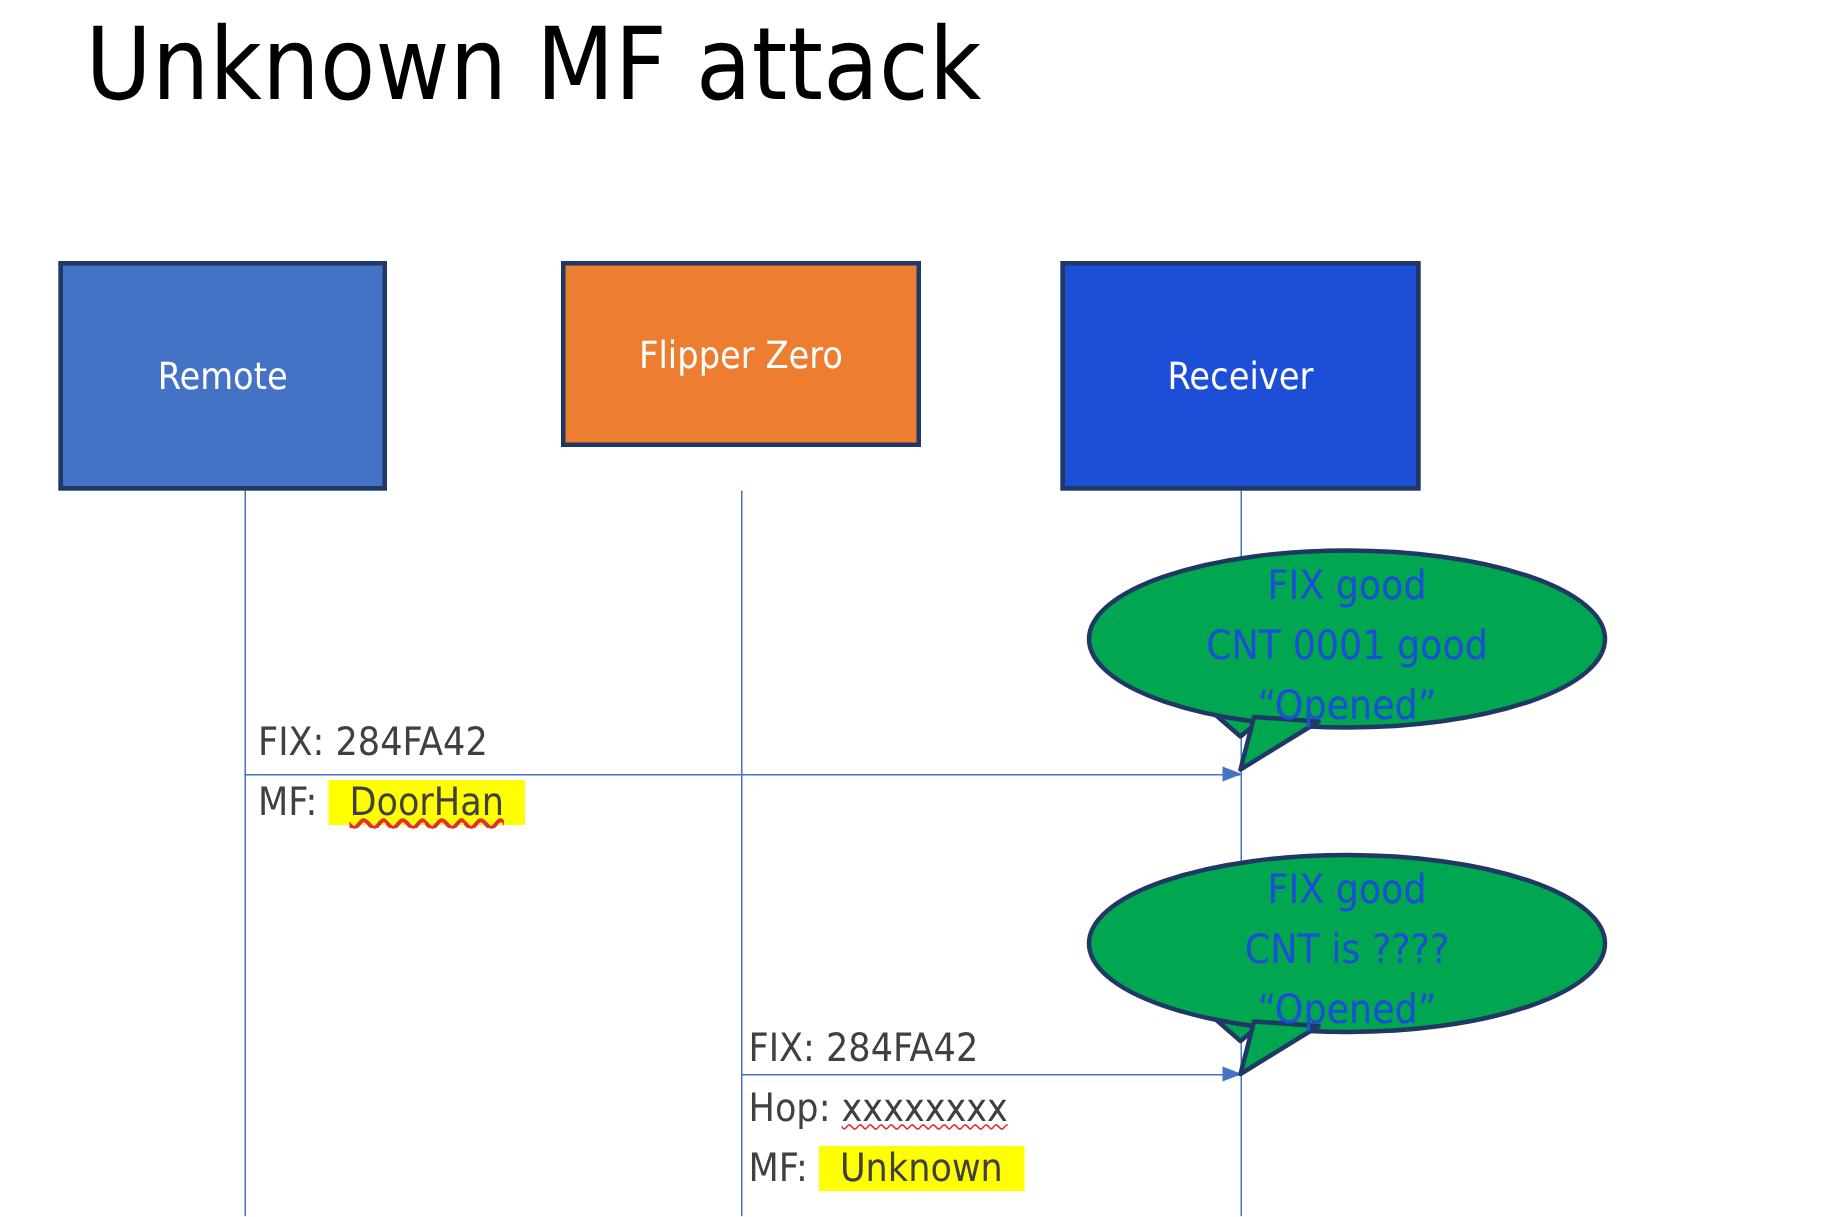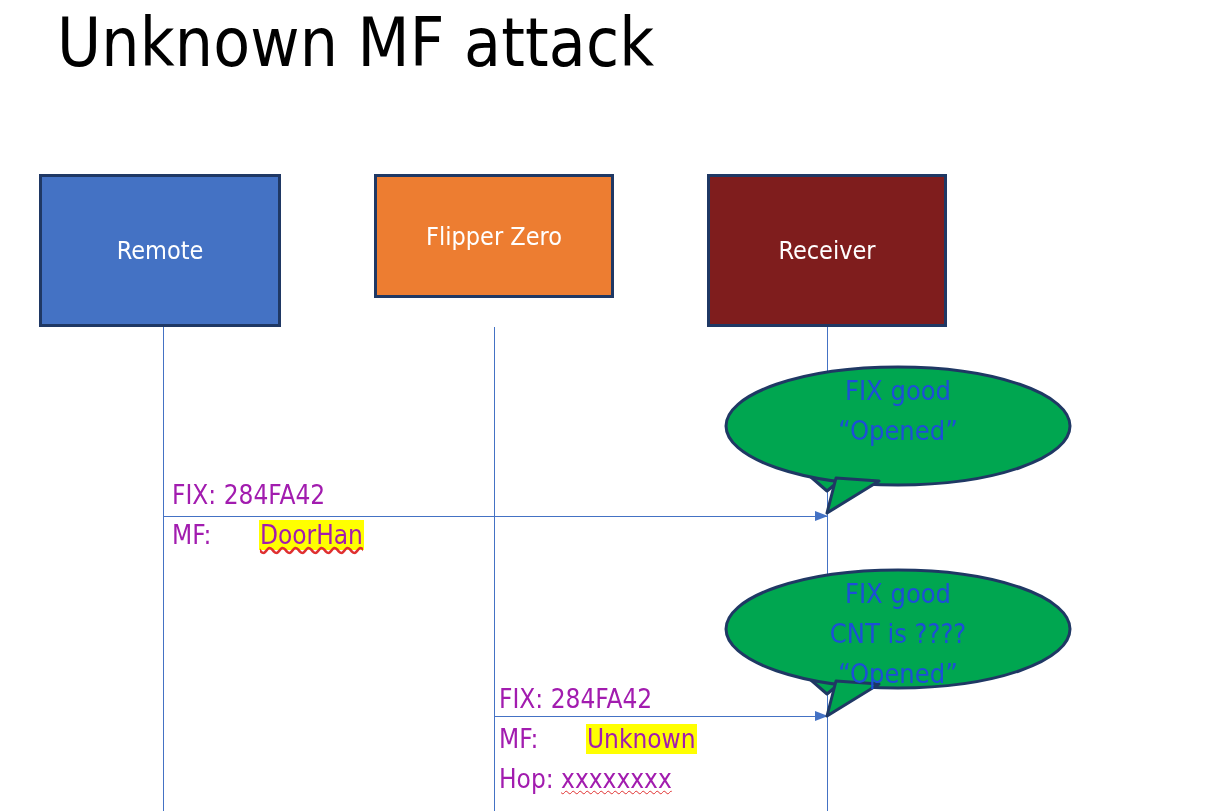--- a/index.html
+++ b/index.html
@@ -47,23 +47,23 @@
     border: 3px solid #1F3864;
     display: flex;
     align-items: center;
     justify-content: center;
     color: #ffffff;
     font-size: 25px;
     font-weight: 400;
     font-family: "DejaVu Sans Condensed", "DejaVu Sans", sans-serif;
     font-stretch: condensed;
   }
-  .actor-remote  { left: 39px;  top: 174px; width: 242px; height: 153px; background: #4472C4; }
+  .actor-remote  { left: 39px;  top: 174px; width: 219px; height: 153px; background: #4472C4; }
   .actor-flipper { left: 374px; top: 174px; width: 240px; height: 124px; background: #ED7D31; }
-  .actor-receiver{ left: 707px; top: 174px; width: 240px; height: 153px; background: #7f1d1d; }
+  .actor-receiver{ left: 707px; top: 174px; width: 240px; height: 153px; background: #1d4ed8; }
 
   
   .msg-arrow {
     position: absolute;
     height: 1px;
     background: #4472C4;
   }
   .msg-arrow::after {
     content: "";
     position: absolute;
@@ -75,29 +75,28 @@
     border-bottom: 5.5px solid transparent;
     border-left: 13px solid #4472C4;
   }
 
   
   .msg-text {
     position: absolute;
     font-family: "DejaVu Sans Condensed", "DejaVu Sans", sans-serif;
     font-stretch: condensed;
     font-size: 26px;
-    color: #a21caf;
+    color: #404040;
     line-height: 40px;
     white-space: nowrap;
   }
   .msg-text .row { display: block; }
   .hl {
     background: #FFFF00;
-    padding: 0 1px;
-    margin-left: 40px;
+    padding: 0 14px;
   }
   .sq {
     text-decoration: underline wavy #E03030;
     text-decoration-thickness: 1px;
     text-underline-offset: 2px;
   }
   .hl.sq {
     text-decoration: underline wavy #E03030;
   }
 
@@ -161,38 +160,39 @@
   </div>
 
   <div class="callout" style="left:724px; top:365px; width:348px; height:150px;">
     <svg width="348" height="150" viewBox="0 0 348 150" aria-hidden="true">
       <path d="M 103 126 L 80 106 L 120 112 Z" fill="#00A650" stroke="#1F3864" stroke-width="3" stroke-linejoin="round"></path>
       <ellipse cx="174" cy="61" rx="172" ry="59" fill="#00A650" stroke="#1F3864" stroke-width="3"></ellipse>
       <path d="M 112 113 L 103 148 L 155 116 Z" fill="#00A650" stroke="#1F3864" stroke-width="3" stroke-linejoin="round"></path>
     </svg>
     <div class="callout-text" style="padding-top:6px;">
       <span class="row">FIX good</span>
+      <span class="row">CNT 0001 good</span>
       <span class="row">“Opened”</span>
     </div>
   </div>
 
   <div class="msg-arrow" style="left:494px; top:716px; width:333px;"></div>
 
   <div class="msg-text" style="left:499px; top:679px;">
     <span class="row">
       <span>FIX:</span>
       <span>284FA42</span>
     </span>
     <span class="row">
+      <span>Hop:</span>
+      <span class="sq">xxxxxxxx</span>
+    </span>
+    <span class="row">
       <span>MF:</span>
       <span class="hl">Unknown</span>
-    </span>
-    <span class="row">
-      <span>Hop:</span>
-      <span class="sq">xxxxxxxx</span>
     </span>
   </div>
 
   <div class="callout" style="left:724px; top:568px; width:348px; height:150px;">
     <svg width="348" height="150" viewBox="0 0 348 150" aria-hidden="true">
       <path d="M 103 126 L 80 106 L 120 112 Z" fill="#00A650" stroke="#1F3864" stroke-width="3" stroke-linejoin="round"></path>
       <ellipse cx="174" cy="61" rx="172" ry="59" fill="#00A650" stroke="#1F3864" stroke-width="3"></ellipse>
       <path d="M 112 113 L 103 148 L 155 116 Z" fill="#00A650" stroke="#1F3864" stroke-width="3" stroke-linejoin="round"></path>
     </svg>
     <div class="callout-text" style="padding-top:6px;">

